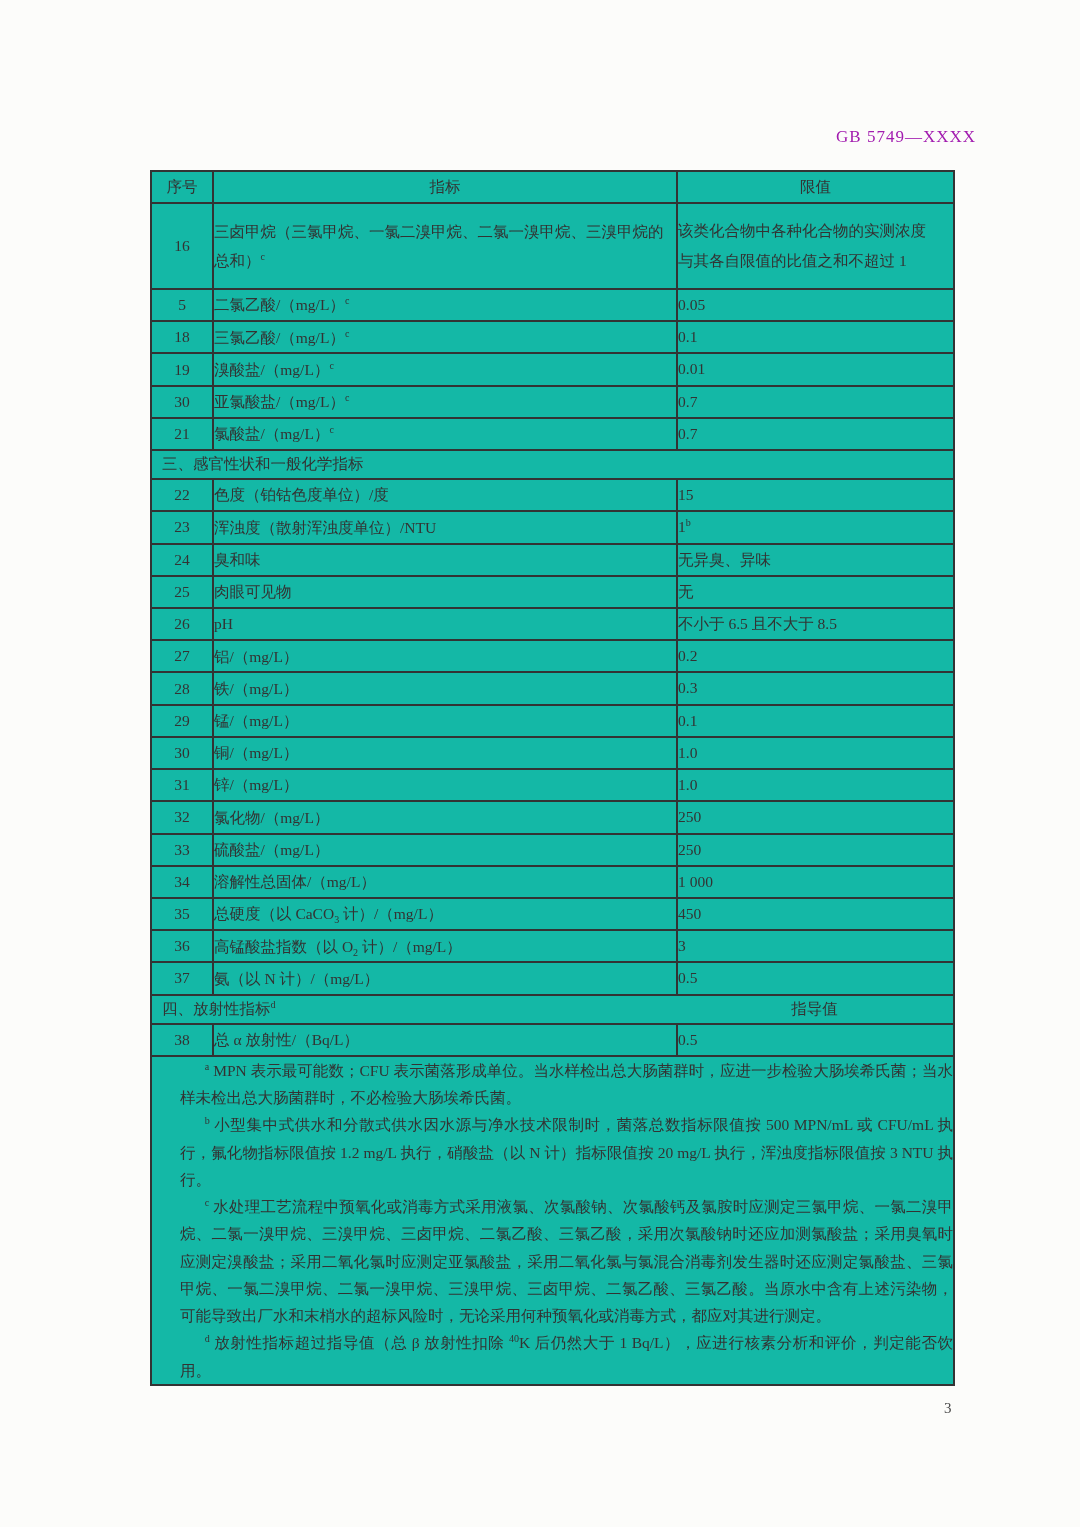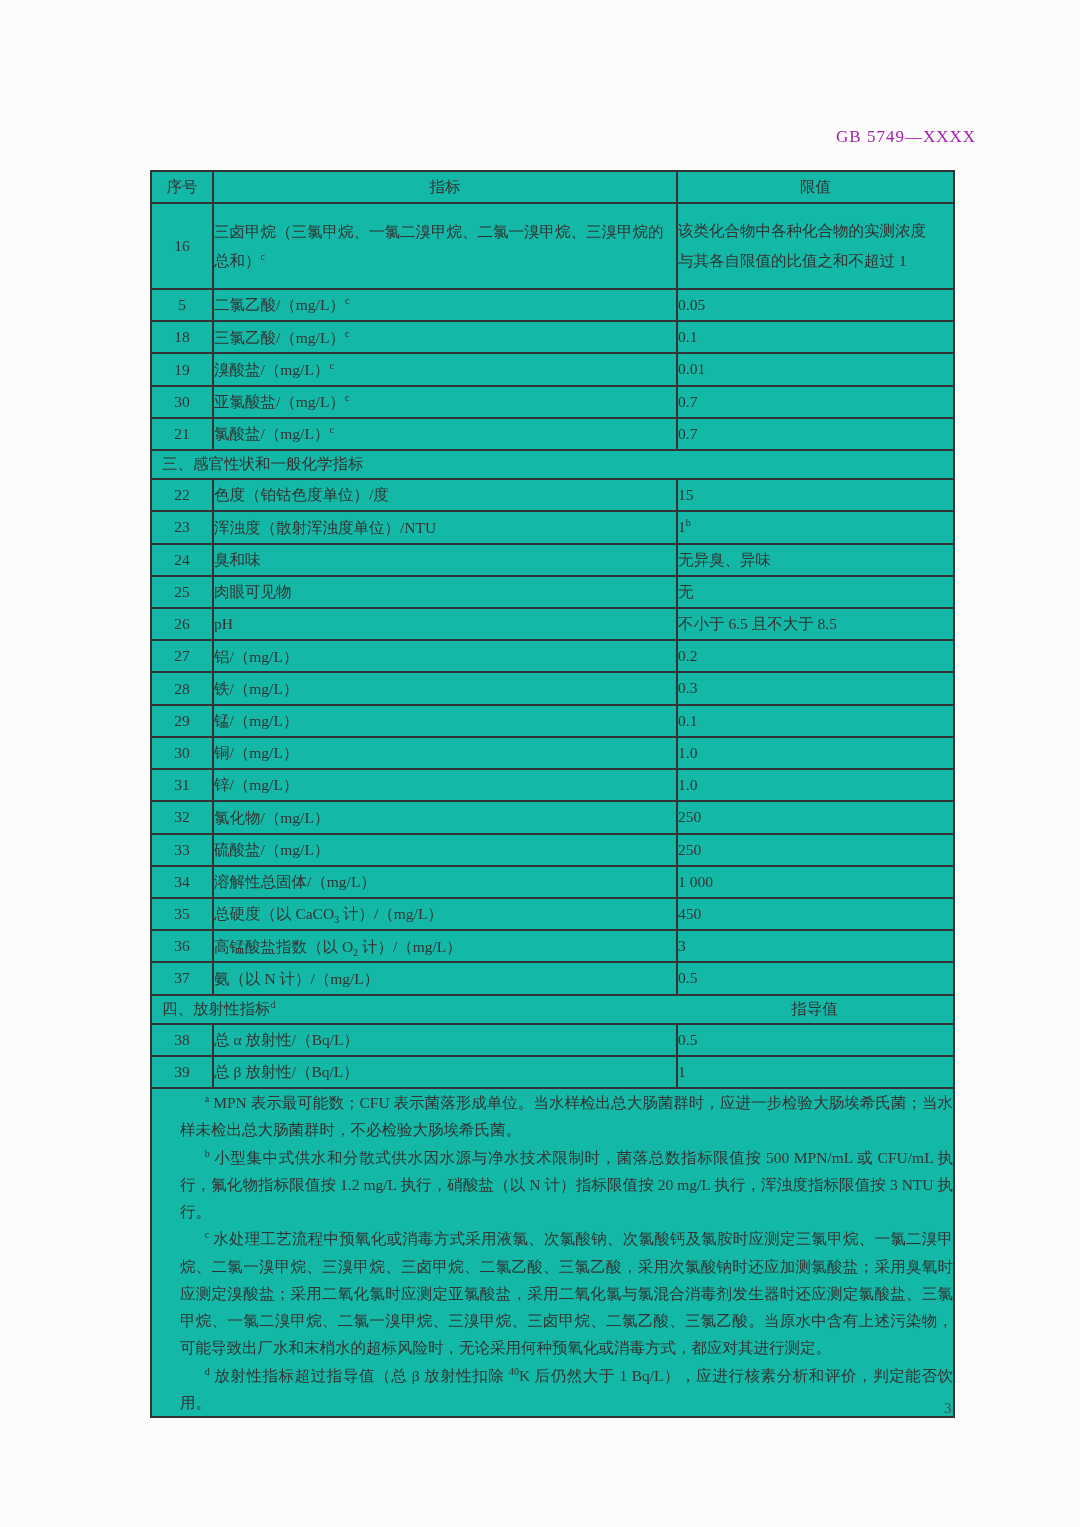--- a/index.html
+++ b/index.html
@@ -213,25 +213,20 @@
               <span class="section-label">四、放射性指标<sup>d</sup></span>
               <span class="section-right">指导值</span>
             </div>
           </td>
         </tr>
         <tr>
           <td class="c-no">38</td>
           <td class="c-ind">总 α 放射性/（Bq/L）</td>
           <td class="c-lim">0.5</td>
         </tr>
-        <tr>
-          <td class="c-no">39</td>
-          <td class="c-ind">总 β 放射性/（Bq/L）</td>
-          <td class="c-lim">1</td>
-        </tr>
       </tbody>
     <tbody>
       <tr>
         <td class="footnotes-cell" colspan="3">
             <p><sup>a</sup> MPN 表示最可能数；CFU 表示菌落形成单位。当水样检出总大肠菌群时，应进一步检验大肠埃希氏菌；当水样未检出总大肠菌群时，不必检验大肠埃希氏菌。</p>
             <p><sup>b</sup> 小型集中式供水和分散式供水因水源与净水技术限制时，菌落总数指标限值按 500 MPN/mL 或 CFU/mL 执行，氟化物指标限值按 1.2 mg/L 执行，硝酸盐（以 N 计）指标限值按 20 mg/L 执行，浑浊度指标限值按 3 NTU 执行。</p>
             <p><sup>c</sup> 水处理工艺流程中预氧化或消毒方式采用液氯、次氯酸钠、次氯酸钙及氯胺时应测定三氯甲烷、一氯二溴甲烷、二氯一溴甲烷、三溴甲烷、三卤甲烷、二氯乙酸、三氯乙酸，采用次氯酸钠时还应加测氯酸盐；采用臭氧时应测定溴酸盐；采用二氧化氯时应测定亚氯酸盐，采用二氧化氯与氯混合消毒剂发生器时还应测定氯酸盐、三氯甲烷、一氯二溴甲烷、二氯一溴甲烷、三溴甲烷、三卤甲烷、二氯乙酸、三氯乙酸。当原水中含有上述污染物，可能导致出厂水和末梢水的超标风险时，无论采用何种预氧化或消毒方式，都应对其进行测定。</p>
             <p><sup>d</sup> 放射性指标超过指导值（总 β 放射性扣除 <sup>40</sup>K 后仍然大于 1 Bq/L），应进行核素分析和评价，判定能否饮用。</p>
           </td>
       </tr>

